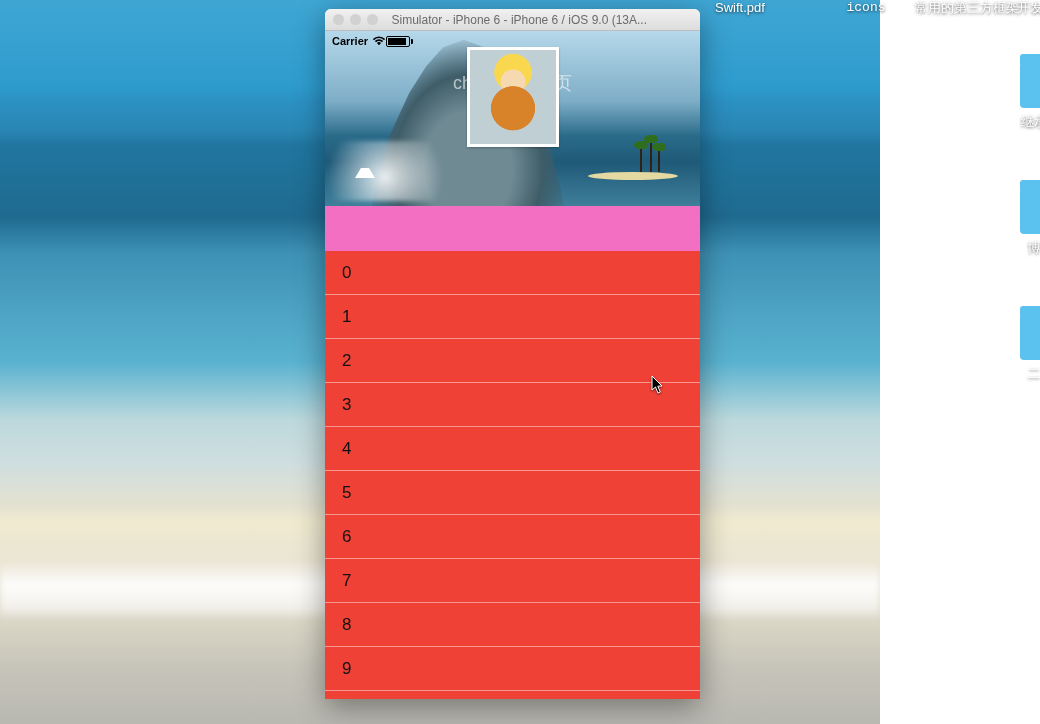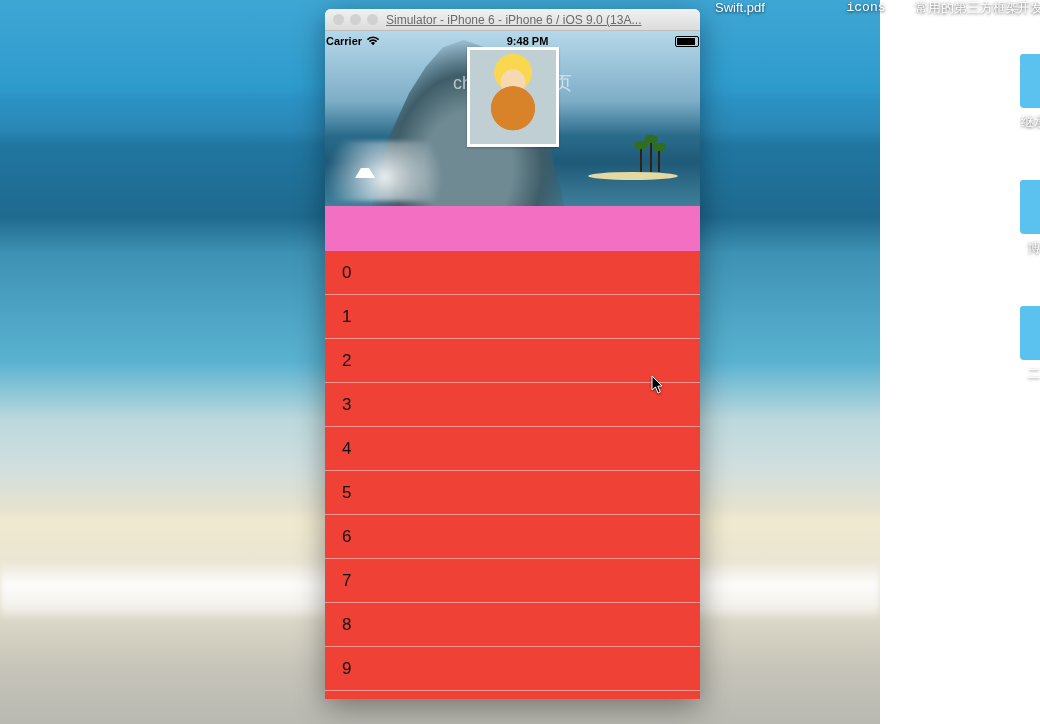--- a/index.html
+++ b/index.html
@@ -62,35 +62,35 @@
       height: 22px; flex: none;
       background: linear-gradient(#f1f1f1, #dcdcdc);
       border-bottom: 1px solid #bdbdbd;
       display: flex; align-items: center;
       padding: 0 8px;
       color: #6b6b6b;
       font-size: 12px;
     }
     .traffic { display: flex; gap: 6px; margin-right: 8px; }
     .traffic span { width: 11px; height: 11px; border-radius: 50%; background: #d1d1d1; }
-    .titlebar .title { flex: 1; text-align: left; white-space: nowrap; overflow: hidden; text-overflow: ellipsis; text-decoration: underline; }
+    .titlebar .title { flex: 1; text-align: right; white-space: nowrap; overflow: hidden; text-overflow: ellipsis; }
     .titlebar .spacer { width: 45px; }
 
     
     .phone {
       flex: 1 1 auto;
       position: relative;
       background: #ef4136;
       overflow: hidden;
     }
     .statusbar {
       position: absolute; top: 0; left: 0; right: 0; height: 20px;
       display: flex; align-items: center;
       font-size: 11px; font-weight: 600; color: #000;
-      padding: 0 1px;
+      padding: 0 7px;
       z-index: 4;
     }
     .statusbar .left { display: flex; align-items: center; gap: 4px; }
     .statusbar .center { flex: 1; text-align: center; }
     .statusbar .right { display: flex; align-items: center; }
     .batt {
       width: 24px; height: 11px; border: 1.4px solid #000; border-radius: 2px; position: relative;
     }
     .batt:after { content:""; position:absolute; right:-3.5px; top:2.5px; width:2px; height:5px; background:#000; border-radius:0 1px 1px 0; }
     .batt .fill { position:absolute; left:1px; top:1px; bottom:1px; width: 80%; background:#000; }
@@ -212,21 +212,20 @@
 
       <div class="statusbar">
         <div class="left">
           <span>Carrier</span>
           <span class="wifi">
             <svg viewBox="0 0 16 12" width="14" height="10">
                 <path d="M8 11 L5.5 8.5 A3.5 3.5 0 0 1 10.5 8.5 Z M3 6 A7 7 0 0 1 13 6 L11.6 7.4 A5 5 0 0 0 4.4 7.4 Z M0.6 3.6 A10.5 10.5 0 0 1 15.4 3.6 L14 5 A8.5 8.5 0 0 0 2 5 Z" fill="#000"></path>
               </svg>
           </span>
         </div>
-        <div class="center">9:48 PM</div>
         <div class="right">
           <div class="batt">
               <div class="fill"></div>
             </div>
         </div>
       </div>
 
       <div class="header-img">
         <div class="shark"></div>
         <div class="splash"></div>

